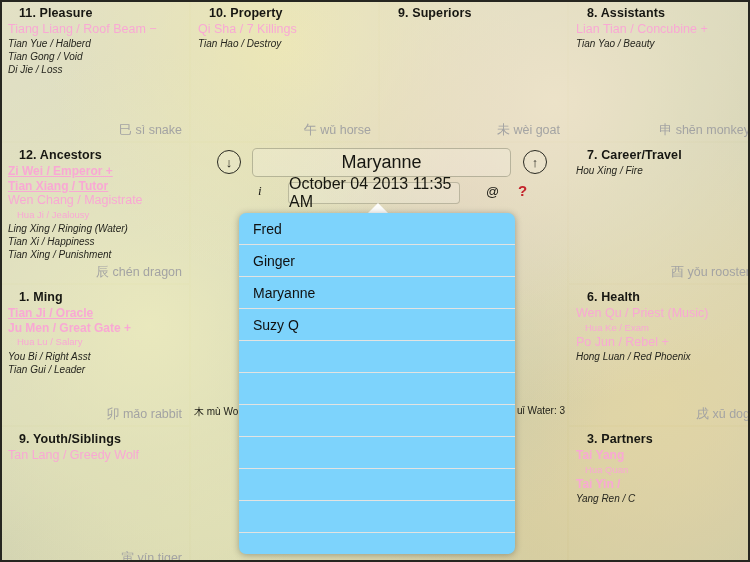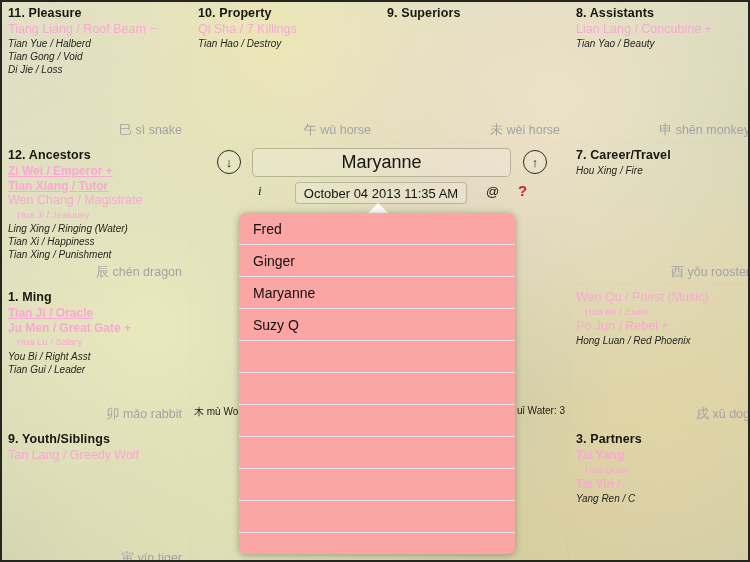--- a/index.html
+++ b/index.html
@@ -42,21 +42,21 @@
     box-sizing:border-box;
   }
   .cell{
     position:relative;overflow:hidden;
     padding:5px 7px 0 7px;
     box-sizing:border-box;
     background:rgba(255,255,255,0.06);
   }
   .cell .title{
     font-size:12.5px;font-weight:bold;color:#171712;
-    letter-spacing:.1px;line-height:15px;margin-bottom:1px;
+    letter-spacing:.1px;line-height:15px;margin-bottom:1px;margin-left:11px;
   }
   .star{line-height:14.5px;color:#f9a8d4;white-space:nowrap;}
   .star.major{font-size:12.5px;}
   .star.bold{font-weight:bold;font-size:12px;}
   .star.bold.ul{text-decoration:underline;}
   .star.indent{padding-left:9px;font-size:9.5px;}
   .star.minor{font-size:10px;line-height:13px;color:#26261f;font-style:italic;}
   .branch{
     position:absolute;right:7px;bottom:2px;
     font-size:12.5px;color:#a3a3a3;white-space:nowrap;
@@ -82,43 +82,43 @@
   #btn-next{right:22px;}
   #namefield{
     position:absolute;left:62px;right:58px;top:7px;height:27px;
     border:1px solid rgba(120,120,95,.45);border-radius:5px;
     background:rgba(255,255,255,.16);
     display:flex;align-items:center;justify-content:center;
     font-size:18px;color:#161611;
     pointer-events:auto;
   }
   #datefield{
-    position:absolute;left:105px;top:41px;width:170px;height:20px;
+    position:absolute;left:98px;top:41px;width:170px;height:20px;
     border:1px solid rgba(120,120,95,.40);border-radius:4px;
     background:rgba(255,255,255,.16);
     display:flex;align-items:center;justify-content:center;
-    font-size:13px;color:#16160f;
+    font-size:16px;color:#16160f;
     pointer-events:auto;
   }
   #info-icon{
     position:absolute;left:68px;top:42px;font-size:13px;font-style:italic;
     font-family:"Liberation Serif",serif;color:#1a1a14;pointer-events:auto;
   }
   #at-icon{position:absolute;left:296px;top:43px;font-size:13px;color:#1a1a14;pointer-events:auto;}
   #help-icon{position:absolute;left:328px;top:41px;font-size:15px;font-weight:bold;color:#c4222b;pointer-events:auto;}
   
   #elemline{
     position:absolute;left:0;right:0;top:264px;height:16px;
     display:flex;justify-content:space-between;
     font-size:10px;color:#1d1d16;padding:0 4px;box-sizing:border-box;
   }
   
   #popover{
     position:absolute;left:239px;top:213px;width:276px;height:341px;
-    background:#fca5a5;border-radius:7px;
+    background:#7dd3fc;border-radius:7px;
     box-shadow:0 1px 7px rgba(0,0,0,.30);
     overflow:hidden;
   }
   #pop-arrow{
     position:absolute;left:367px;top:203px;
     width:0;height:0;
     border-left:11px solid transparent;border-right:11px solid transparent;
     border-bottom:11px solid #fdfdfb;
   }
   .pop-row{
@@ -157,27 +157,27 @@
     <div class="branch">
       <span class="han">午</span>
       <span>wǔ horse</span>
     </div>
   </div>
 
   <div class="cell">
     <div class="title">9. Superiors</div>
     <div class="branch">
       <span class="han">未</span>
-      <span>wèi horse</span>
+      <span>wèi goat</span>
     </div>
   </div>
 
   <div class="cell">
     <div class="title">8. Assistants</div>
-    <div class="star major">Lian Lang / Concubine  +</div>
+    <div class="star major">Lian Tian / Concubine  +</div>
     <div class="star minor">Tian Yao / Beauty</div>
     <div class="branch">
       <span class="han">申</span>
       <span>shēn monkey</span>
     </div>
   </div>
 
   <div class="cell">
     <div class="title">12. Ancestors</div>
     <div class="star bold ul">Zi Wei / Emperor  +</div>
@@ -211,20 +211,21 @@
     <div class="star indent">Hua Lu / Salary</div>
     <div class="star minor">You Bi / Right Asst</div>
     <div class="star minor">Tian Gui / Leader</div>
     <div class="branch">
       <span class="han">卯</span>
       <span>mǎo rabbit</span>
     </div>
   </div>
 
   <div class="cell">
+    <div class="title">6. Health</div>
     <div class="star major">Wen Qu / Priest (Music)</div>
     <div class="star indent">Hua Ke / Exam</div>
     <div class="star major">Po Jun / Rebel  +</div>
     <div class="star minor">Hong Luan / Red Phoenix</div>
     <div class="branch">
       <span class="han">戌</span>
       <span>xū dog</span>
     </div>
   </div>
 

